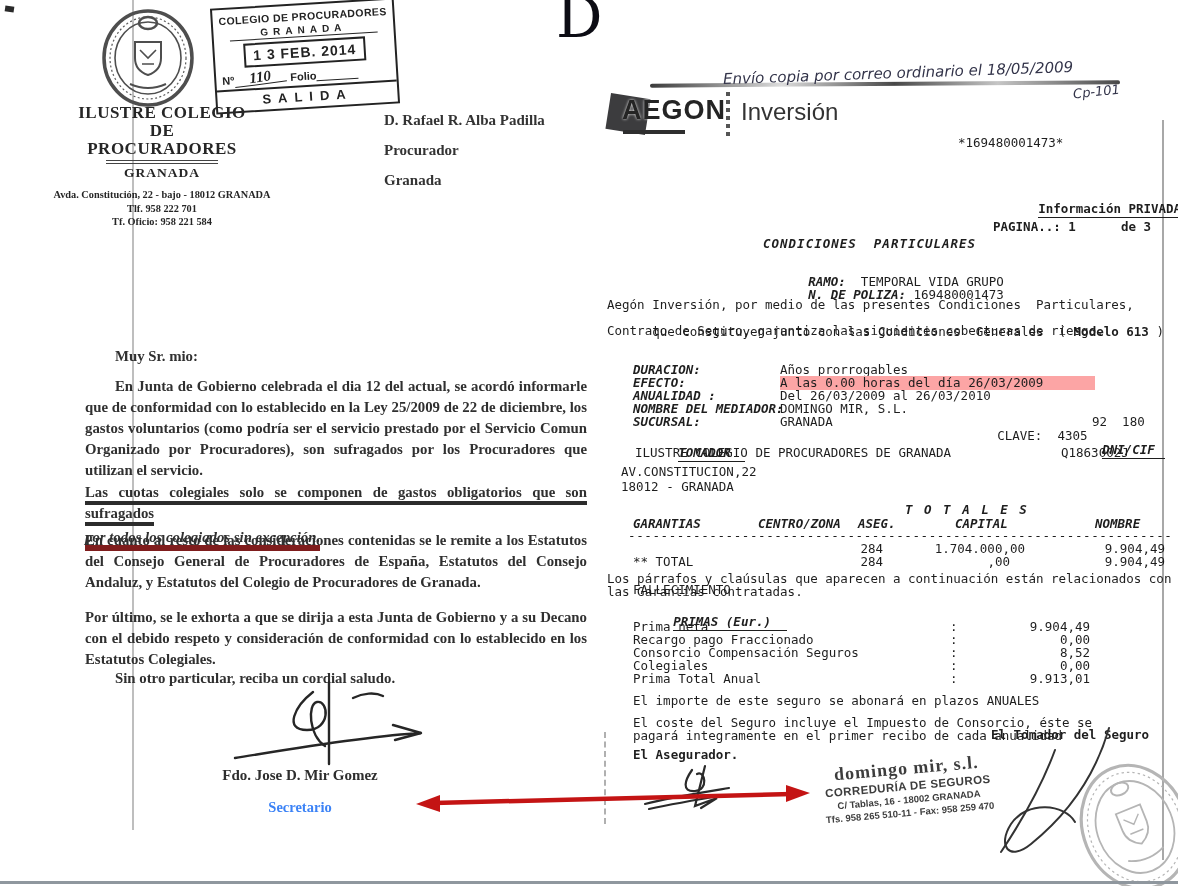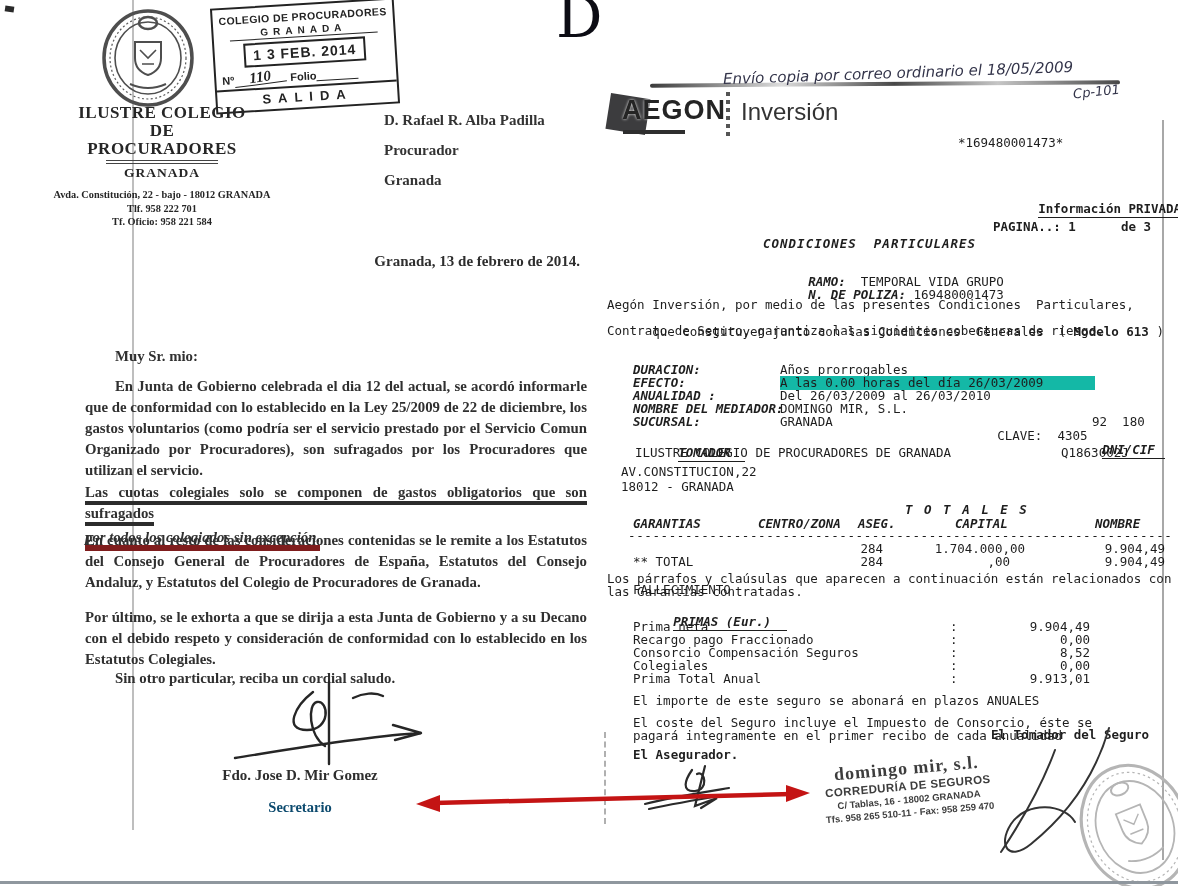--- a/index.html
+++ b/index.html
@@ -96,21 +96,20 @@
         <div>Tf. Oficio: 958 221 584</div>
       </div>
     </div>
 
     <div class="abs serif" style="left:384px;top:112px;font-size:15px;font-weight:bold;color:#333;">
       <div>D. Rafael R. Alba Padilla</div>
       <div style="margin-top:13px;">Procurador</div>
       <div style="margin-top:13px;">Granada</div>
     </div>
 
-    <div class="abs serif" style="left:320px;top:253px;width:260px;text-align:right;font-size:15px;font-weight:bold;color:#2e2e2e;">Granada, 13 de febrero de 2014.</div>
 
     <div class="body-p" style="left:85px;top:346px;text-indent:30px;">Muy Sr. mio:</div>
 
     <div class="body-p" style="left:85px;top:376px;text-indent:30px;">En Junta de Gobierno celebrada el dia 12 del actual, se acordó informarle que de conformidad con lo establecido en la Ley 25/2009 de 22 de diciembre, los gastos voluntarios (como podría ser el servicio prestado por el Servicio Comun Organizado por Procuradores), son sufragados por los Procuradores que utilizan el servicio.</div>
 
     <div class="body-p" style="left:85px;top:482px;">
       <div><span style="border-bottom:4px solid #2c2c2c;padding-bottom:1px;">Las cuotas colegiales solo se componen de gastos obligatorios que son sufragados</span></div>
       <div style="margin-top:3px;"><span style="border-bottom:6px solid #7f1d1d;font-style:italic;">por todos los colegiados sin excepción.</span></div>
     </div>
 
@@ -124,21 +123,21 @@
       <g fill="none" stroke="#262626" stroke-width="2.4" stroke-linecap="round">
         <path d="M88 14 C70 28 58 52 82 52 C106 52 104 22 92 24 C82 26 84 58 100 68"></path>
         <path d="M104 4 L104 86"></path>
         <path d="M128 20 C138 15 150 14 158 18"></path>
         <path d="M10 80 C60 72 140 58 196 55 L168 47"></path>
         <path d="M196 55 L170 62"></path>
       </g>
     </svg>
 
     <div class="abs serif" style="left:175px;top:767px;width:250px;text-align:center;font-size:15px;font-weight:bold;color:#2e2e2e;">Fdo. Jose D. Mir Gomez</div>
-    <div class="abs serif" style="left:175px;top:799px;width:250px;text-align:center;font-size:14.5px;font-weight:bold;color:#0c4a6e;">Secretario</div>
+    <div class="abs serif" style="left:175px;top:799px;width:250px;text-align:center;font-size:14.5px;font-weight:bold;color:#3b82f6;">Secretario</div>
   </div>
 
   <div class="abs" style="left:595px;top:60px;width:583px;height:826px;">
 
     <div class="abs" style="left:55px;top:22px;width:470px;height:4px;border-radius:2px;transform:rotate(-0.4deg);
                 background:linear-gradient(90deg,rgba(25,25,25,.85),rgba(25,25,25,.15) 28%,rgba(25,25,25,.8) 52%,rgba(25,25,25,.25) 74%,rgba(25,25,25,.8));"></div>
     <div class="abs" style="left:567px;top:60px;width:2px;height:740px;background:#a8a8a8;"></div>
     <div class="abs" style="left:9px;top:672px;width:0;height:92px;border-left:2px dashed #8f8f8f;opacity:.7;"></div>
 
     <div class="abs hand" style="left:128px;top:4px;font-size:15px;transform:rotate(-2deg);">Envío copia por correo ordinario el 18/05/2009</div>
@@ -164,21 +163,21 @@
       <span class="mb mi">N. DE POLIZA:</span><span> </span><span>169480001473</span></div>
 
     <div class="m" style="left:12px;top:238px;">Aegón Inversión, por medio de las presentes Condiciones  Particulares,</div>
     <div class="m" style="left:12px;top:251px;">
       <span>que constituyen junto con las Condiciones  Generales  ( </span><span class="mb">Modelo 613</span><span> )  el</span></div>
     <div class="m" style="left:12px;top:264px;">Contrato de Seguro, garantiza las siguientes coberturas de riesgo.</div>
 
     <div class="m mb mi" style="left:38px;top:303px;">DURACION:</div>
     <div class="m" style="left:185px;top:303px;">Años prorrogables</div>
     <div class="m mb mi" style="left:38px;top:316px;">EFECTO:</div>
-    <div class="m" style="left:185px;top:316px;background:#14b8a6;padding-right:52px;">A las 0.00 horas del día 26/03/2009</div>
+    <div class="m" style="left:185px;top:316px;background:#fca5a5;padding-right:52px;">A las 0.00 horas del día 26/03/2009</div>
     <div class="m mb mi" style="left:38px;top:329px;">ANUALIDAD :</div>
     <div class="m" style="left:185px;top:329px;">Del 26/03/2009 al 26/03/2010</div>
     <div class="m mb mi" style="left:38px;top:342px;">NOMBRE DEL MEDIADOR:</div>
     <div class="m" style="left:185px;top:342px;">DOMINGO MIR, S.L.</div>
     <div class="m mb mi" style="left:38px;top:355px;">SUCURSAL:</div>
     <div class="m" style="left:185px;top:355px;">GRANADA</div>
     <div class="m" style="left:357px;top:355px;">
       <span>CLAVE:</span><span>  </span><span>4305</span></div>
     <div class="m" style="left:497px;top:355px;">92  180</div>
 

